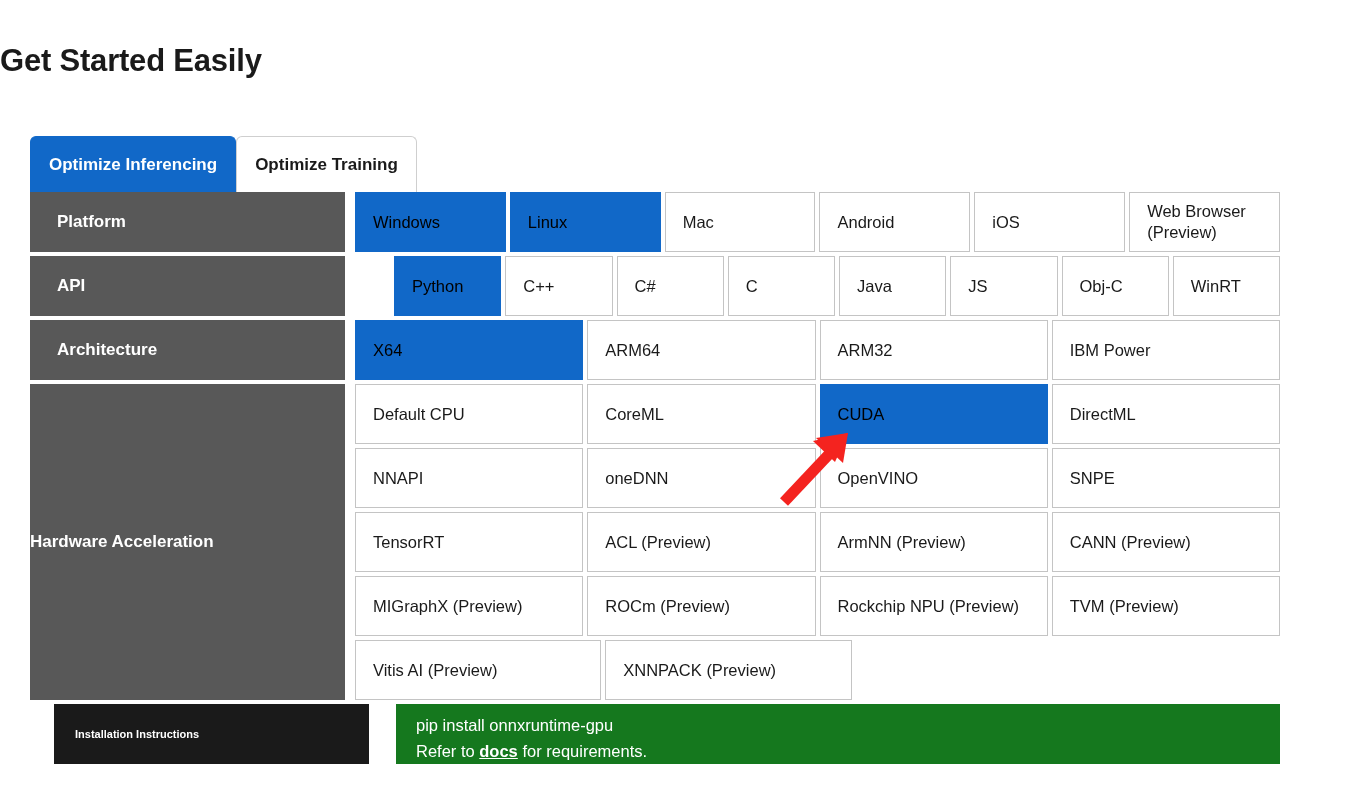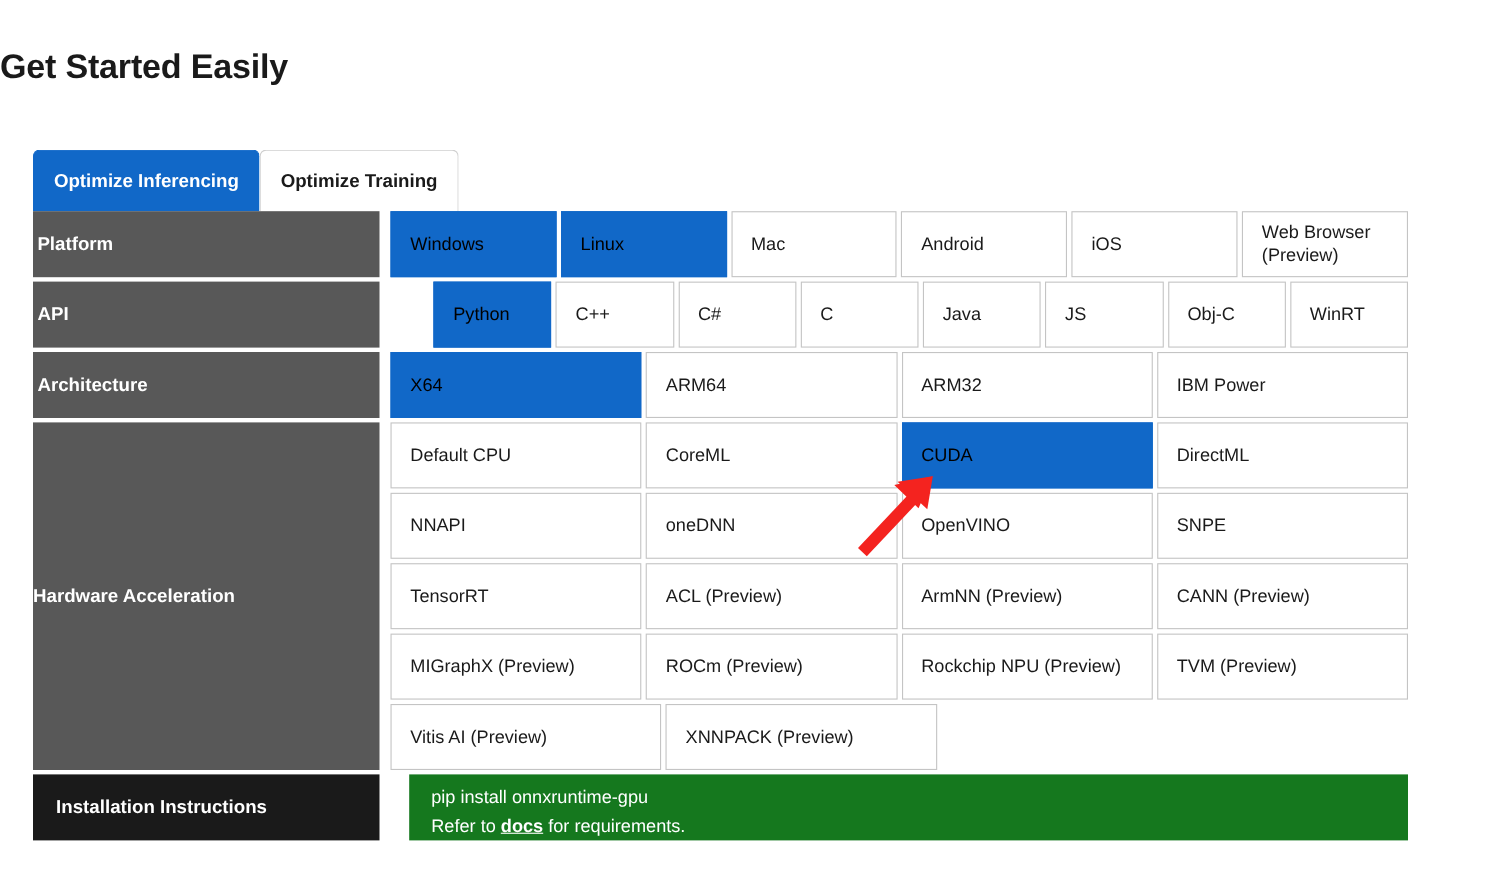--- a/index.html
+++ b/index.html
@@ -74,21 +74,21 @@
   .row-label {
     width: 315px;
     min-width: 315px;
     box-sizing: border-box;
     background: #585858;
     color: #ffffff;
     font-size: 17px;
     font-weight: bold;
     display: flex;
     align-items: center;
-    padding-left: 4px;
+    padding-left: 27px;
   }
   .cells {
     display: flex;
     flex: 1;
     gap: 4px;
     margin-left: 10px;
   }
   .cell {
     box-sizing: border-box;
     border: 1px solid #c4c4c4;
@@ -150,25 +150,26 @@
   .install-row {
     display: flex;
     height: 60px;
   }
   .install-label {
     width: 315px;
     min-width: 315px;
     box-sizing: border-box;
     background: #1a1a1a;
     color: #ffffff;
-    font-size: 17px;
+    font-size: 11px;
     font-weight: bold;
     display: flex;
     align-items: center;
     padding-left: 21px;
+    margin-left: 24px;
   }
   .install-box {
     flex: 1;
     margin-left: 27px;
     background: #15781e;
     color: #ffffff;
     box-sizing: border-box;
     padding: 8px 20px 0 20px;
     font-size: 16.5px;
     line-height: 26px;

